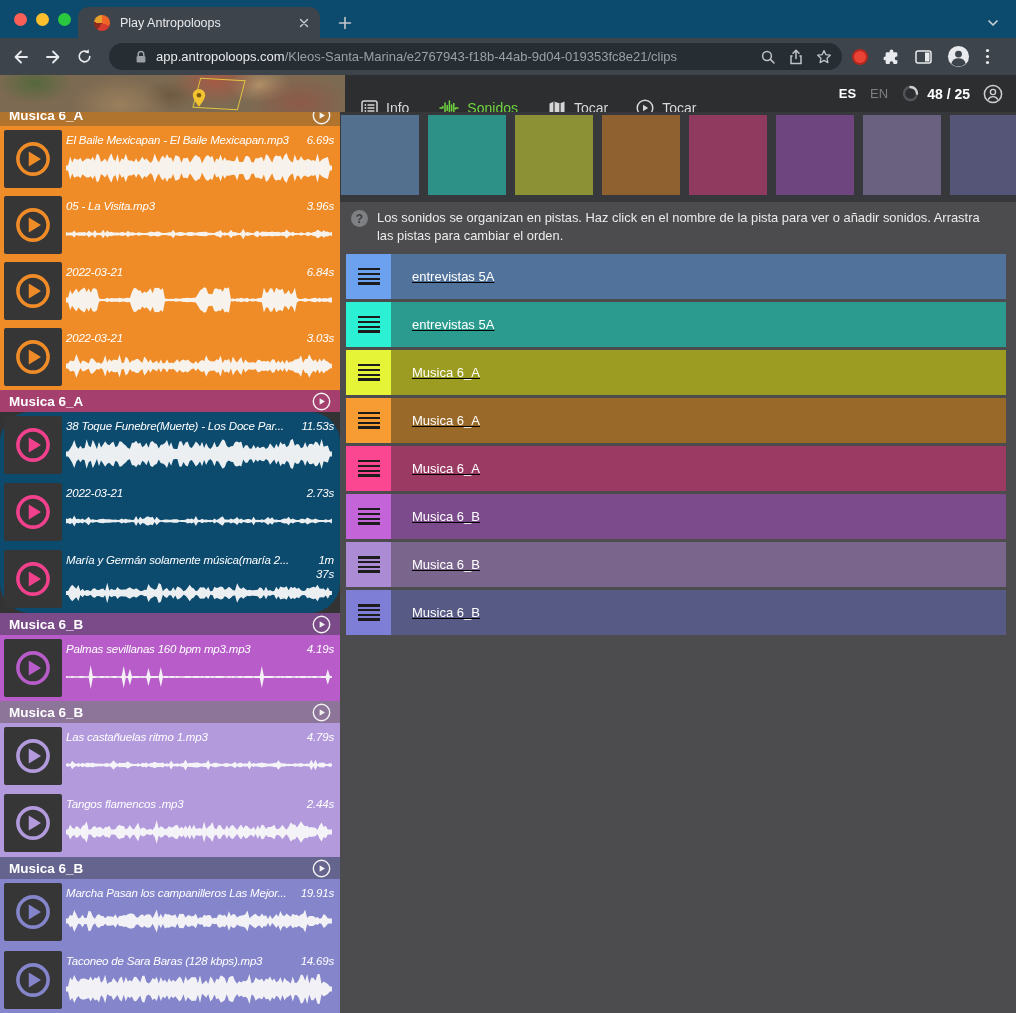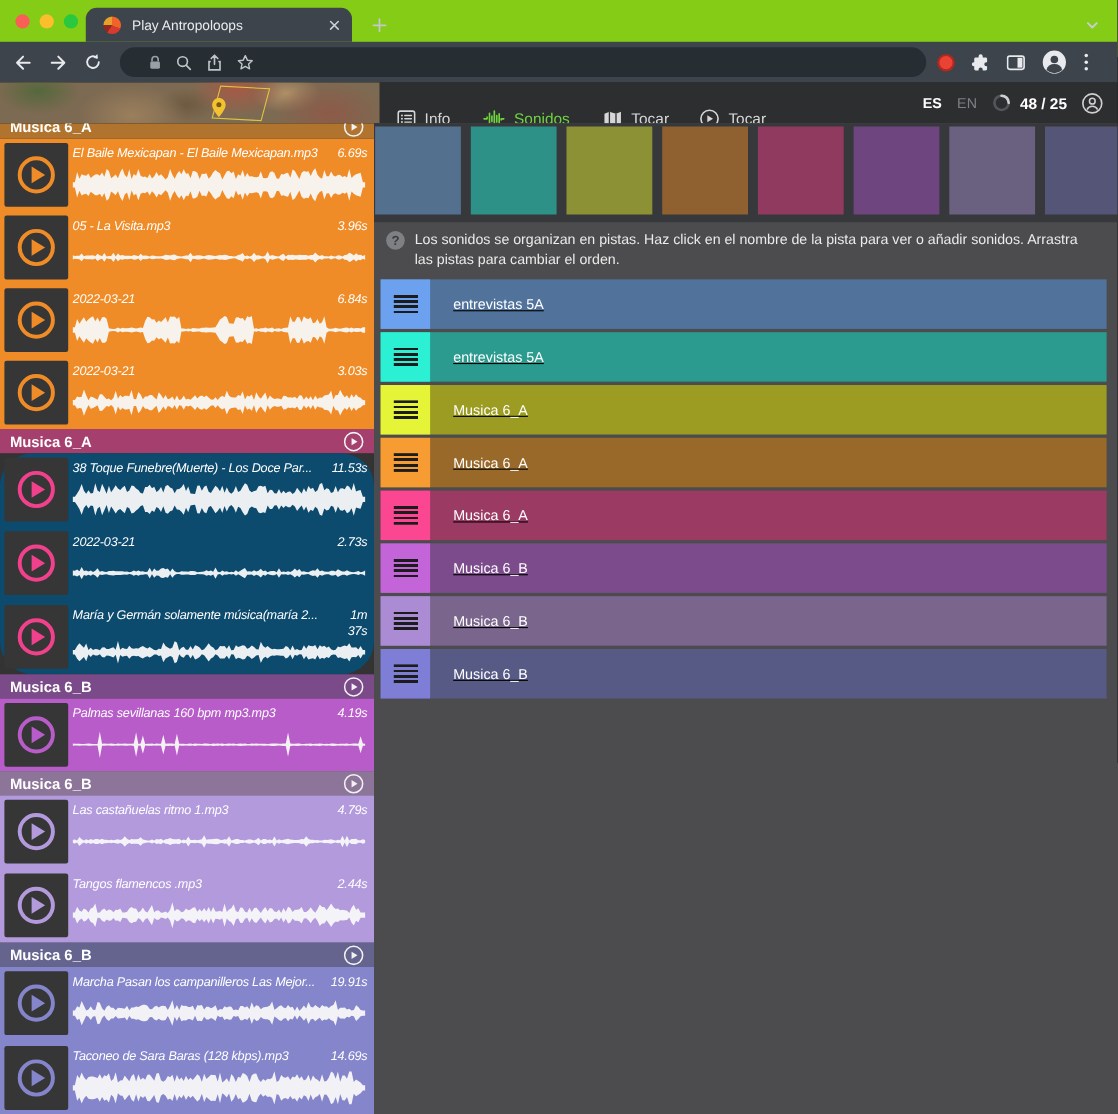--- a/index.html
+++ b/index.html
@@ -1,21 +1,21 @@
 <!DOCTYPE html>
 <html><head>
 <meta charset="utf-8">
 <style>
   * { margin:0; padding:0; box-sizing:border-box; }
   html,body { width:1016px; height:1013px; overflow:hidden; background:#202124;
               font-family:"Liberation Sans", sans-serif; }
   .screen { position:relative; width:1016px; height:1013px; overflow:hidden; }
 
   
-  .tabstrip { position:absolute; top:0; left:0; width:100%; height:52px; background:#84cc16; }
+  .tabstrip { position:absolute; top:0; left:0; width:100%; height:52px; background:#0c4a6e; }
   .traffic { position:absolute; top:13px; left:14px; display:flex; gap:9px; }
   .traffic span { width:13px; height:13px; border-radius:50%; display:block; }
   .tl-red { background:#f95f56; } .tl-yellow { background:#fdbe2e; } .tl-green { background:#2ac83f; }
   .tab { position:absolute; left:78px; top:7px; width:242px; height:31px; background:#3d444b;
          border-radius:10px 10px 0 0; display:flex; align-items:center; padding:0 10px 0 16px; }
   .favicon { width:16px; height:16px; border-radius:50%; flex:0 0 16px;
              background:conic-gradient(#f06428 0 110deg, #d63b2f 110deg 215deg, #8f2a1f 215deg 275deg, #e8a02c 275deg 360deg); }
   .tab-title { margin-left:10px; flex:1; font-size:12.5px; color:#e8eaed; white-space:nowrap; overflow:hidden; }
   .icon-btn { display:inline-flex; align-items:center; justify-content:center; }
   .newtab { position:absolute; left:334px; top:12px; width:22px; height:22px; }
@@ -146,20 +146,21 @@
           </svg>
       </span>
     </div>
     <div class="urlbar">
       <span class="icon-btn">
         <svg width="12" height="14" viewBox="0 0 12 14">
             <path d="M3.2 6 V4.2 a2.8 2.8 0 0 1 5.6 0 V6" fill="none" stroke="#9aa0a6" stroke-width="1.5"></path>
             <rect x="1.6" y="6" width="8.8" height="6.5" rx="1.3" fill="#9aa0a6"></rect>
           </svg>
       </span>
+      <span class="url-text"><span class="url-host">app.antropoloops.com</span><span class="url-path">/Kleos-Santa-Marina/e2767943-f18b-44ab-9d04-019353fc8e21/clips</span></span>
       <span class="icon-btn">
         <svg width="16" height="16" viewBox="0 0 16 16">
             <circle cx="7" cy="7" r="4.4" fill="none" stroke="#c0c4c9" stroke-width="1.5"></circle>
             <path d="M10.4 10.4 L14 14" stroke="#c0c4c9" stroke-width="1.5" stroke-linecap="round"></path>
           </svg>
       </span>
       <span class="icon-btn">
         <svg width="16" height="16" viewBox="0 0 16 16">
             <path d="M8 1.5 V9.5 M5 4.2 L8 1.2 L11 4.2" fill="none" stroke="#c0c4c9" stroke-width="1.5" stroke-linecap="round" stroke-linejoin="round"></path>
             <path d="M4 7 H3 V14.5 H13 V7 H12" fill="none" stroke="#c0c4c9" stroke-width="1.5" stroke-linecap="round"></path>

